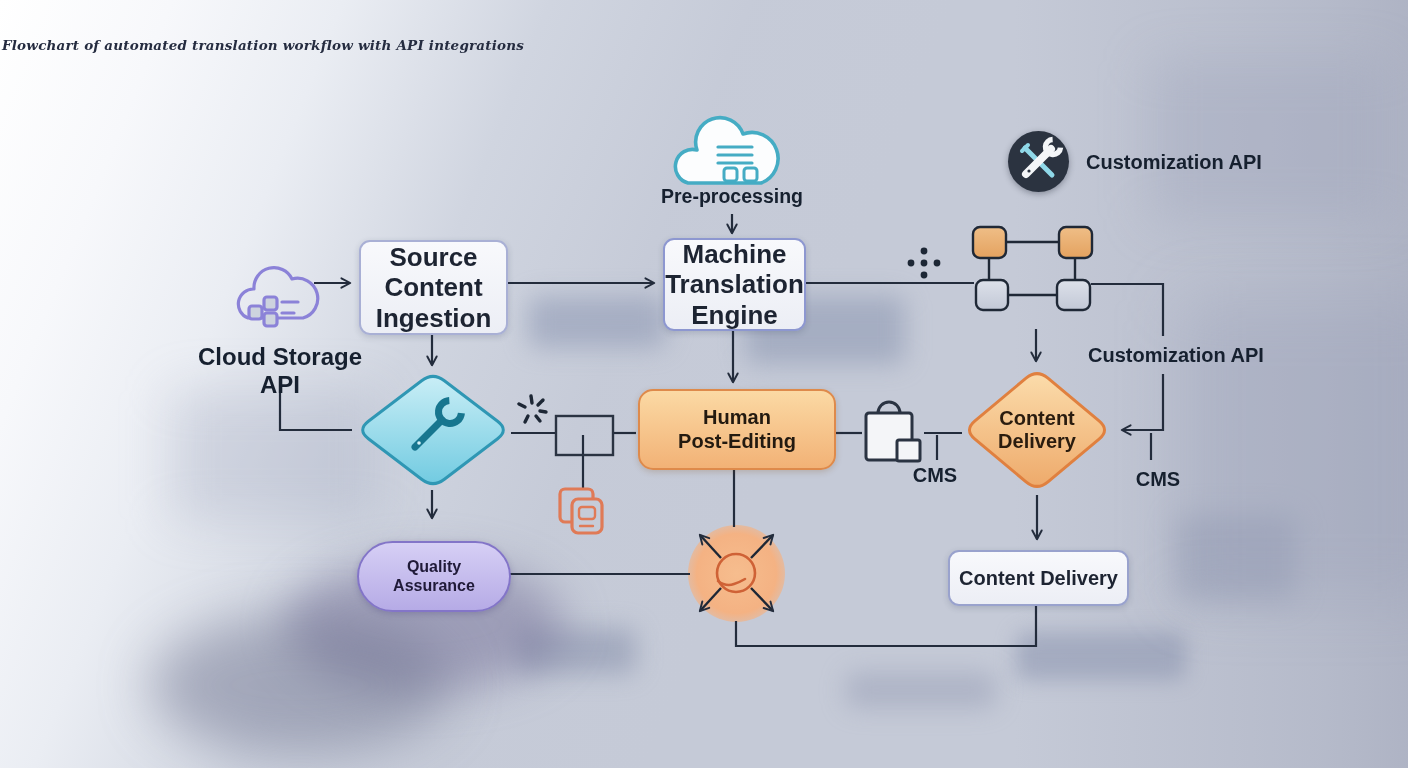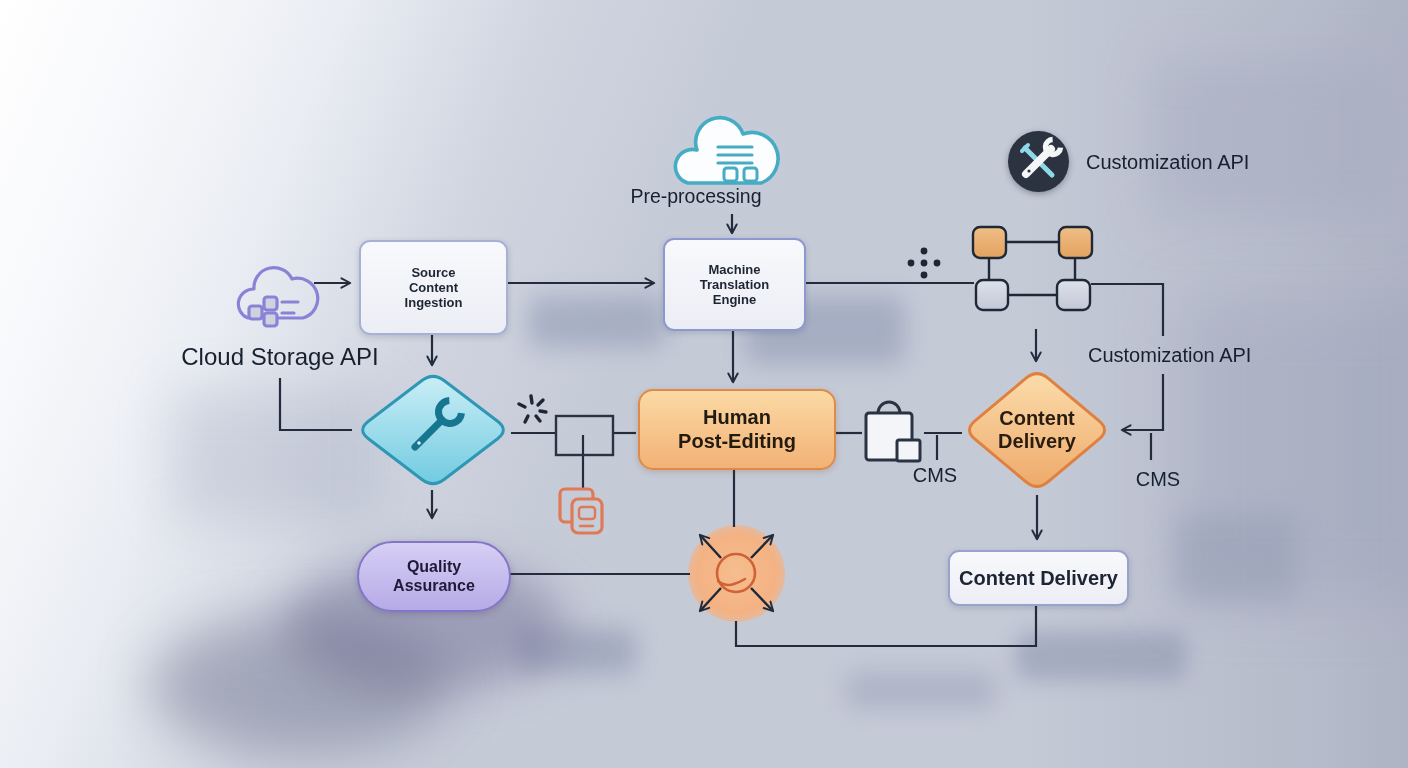--- a/index.html
+++ b/index.html
@@ -25,40 +25,40 @@
   
   .node{
     position:absolute;z-index:4;display:flex;align-items:center;justify-content:center;
     text-align:center;color:#1d2432;font-weight:bold;
   }
   .pre-line{white-space:pre-line;line-height:1.16;}
   .box{
     background:linear-gradient(180deg,#f8f9fc,#eceef5);
     border:2px solid #a9b0d5;border-radius:11px;
     box-shadow:0 2px 6px rgba(40,50,80,.18);
-    font-size:13px;
+    font-size:26px;
   }
   .box-mte{border-color:#8d97d0;}
   .box-cd{border-color:#99a2cd;font-size:20px;}
   .orange-box{
     background:linear-gradient(180deg,#fbd9a4,#f2b276);
     border:2.5px solid #de8a4b;border-radius:15px;
     box-shadow:0 2px 6px rgba(120,70,20,.22);
     font-size:20px;color:#231a10;
   }
   .qa-pill{
     background:linear-gradient(180deg,#d6cff5,#b6abe6);
     border:2.5px solid #8375c8;border-radius:36px;
     box-shadow:0 2px 6px rgba(60,50,110,.25);
     font-size:16px;color:#201a38;
   }
   .diamond-label{position:absolute;z-index:4;display:flex;align-items:center;justify-content:center;
     text-align:center;font-weight:bold;font-size:20px;color:#2a1c0f;}
   
-  .lbl{position:absolute;z-index:4;font-weight:normal;color:#16202f;text-align:center;}
+  .lbl{position:absolute;z-index:4;font-weight:bold;color:#16202f;text-align:center;}
   .title{
     position:absolute;left:2px;top:37px;z-index:5;
     font-family:"DejaVu Serif",serif;font-style:italic;font-weight:bold;
     font-size:13.5px;color:#252c40;letter-spacing:.2px;
   }
   
   .badge-circle{
     position:absolute;left:1008px;top:131px;width:61px;height:61px;z-index:4;
     background:#2b3340;border-radius:50%;display:flex;align-items:center;justify-content:center;
     box-shadow:0 2px 6px rgba(20,25,40,.35);
@@ -82,20 +82,21 @@
   <div class="ghost" style="left:1176px;top:515px;width:120px;height:85px;background:rgba(148,155,180,.5);filter:blur(14px);"></div>
   <div class="ghost" style="left:1016px;top:632px;width:170px;height:48px;background:rgba(138,148,175,.55);filter:blur(10px);"></div>
   <div class="ghost" style="left:516px;top:628px;width:120px;height:46px;background:rgba(130,140,168,.5);filter:blur(12px);"></div>
   <div class="ghost" style="left:846px;top:672px;width:150px;height:36px;background:rgba(146,154,178,.45);filter:blur(12px);"></div>
   <div class="ghost" style="left:285px;top:560px;width:280px;height:130px;background:rgba(116,112,152,.5);filter:blur(22px);border-radius:50%;"></div>
   <div class="ghost" style="left:150px;top:615px;width:300px;height:140px;background:rgba(104,108,138,.45);filter:blur(26px);border-radius:50%;"></div>
   <div class="ghost" style="left:1150px;top:60px;width:240px;height:160px;background:rgba(158,164,186,.35);filter:blur(24px);"></div>
   <div class="ghost" style="left:1180px;top:300px;width:260px;height:300px;background:rgba(150,156,180,.32);filter:blur(30px);"></div>
   <div class="ghost" style="left:170px;top:390px;width:210px;height:130px;background:rgba(160,167,188,.3);filter:blur(24px);"></div>
 
+  <div class="title">Flowchart of automated translation workflow with API integrations</div>
 
   <div class="dist-circle"></div>
 
   <svg class="overlay" width="1408" height="768" viewBox="0 0 1408 768">
     <defs>
       <marker id="arw" viewBox="0 0 10 10" refX="8.2" refY="5" markerWidth="13" markerHeight="13" markerUnits="userSpaceOnUse" orient="auto">
         <path d="M1.6 1.4 L8.4 5 L1.6 8.6" fill="none" stroke="#232c3c" stroke-width="1.5" stroke-linecap="round" stroke-linejoin="round"></path>
       </marker>
       <linearGradient id="gBlue" x1="0" y1="0" x2="0" y2="1">
         <stop offset="0" stop-color="#c9eef6"></stop>
@@ -292,21 +293,21 @@
 
   <div class="node box box-cd" style="left:948px;top:550px;width:177px;height:52px;">
     <span>Content Delivery</span>
   </div>
 
   <div class="node qa-pill" style="left:357px;top:541px;width:150px;height:67px;">
     <span class="pre-line">Quality
 Assurance</span>
   </div>
 
-  <div class="lbl" style="left:596px;top:185px;width:200px;font-size:19.5px;">Pre-processing</div>
+  <div class="lbl" style="left:632px;top:185px;width:200px;font-size:19.5px;">Pre-processing</div>
   <div class="lbl" style="left:180px;top:343px;width:200px;font-size:24px;">Cloud Storage API</div>
   <div class="lbl" style="left:1086px;top:151px;width:190px;font-size:20px;text-align:left;">Customization API</div>
   <div class="lbl" style="left:1088px;top:344px;width:190px;font-size:20px;text-align:left;">Customization API</div>
   <div class="lbl" style="left:905px;top:464px;width:60px;font-size:20px;">CMS</div>
   <div class="lbl" style="left:1128px;top:468px;width:60px;font-size:20px;">CMS</div>
 
   <div class="badge-circle">
     <svg width="61" height="61" viewBox="0 0 61 61">
       <line x1="17" y1="17" x2="44" y2="44" stroke="#8fd8e8" stroke-width="5" stroke-linecap="round"></line>
       <line x1="14" y1="20" x2="20" y2="14" stroke="#8fd8e8" stroke-width="4" stroke-linecap="round"></line>

